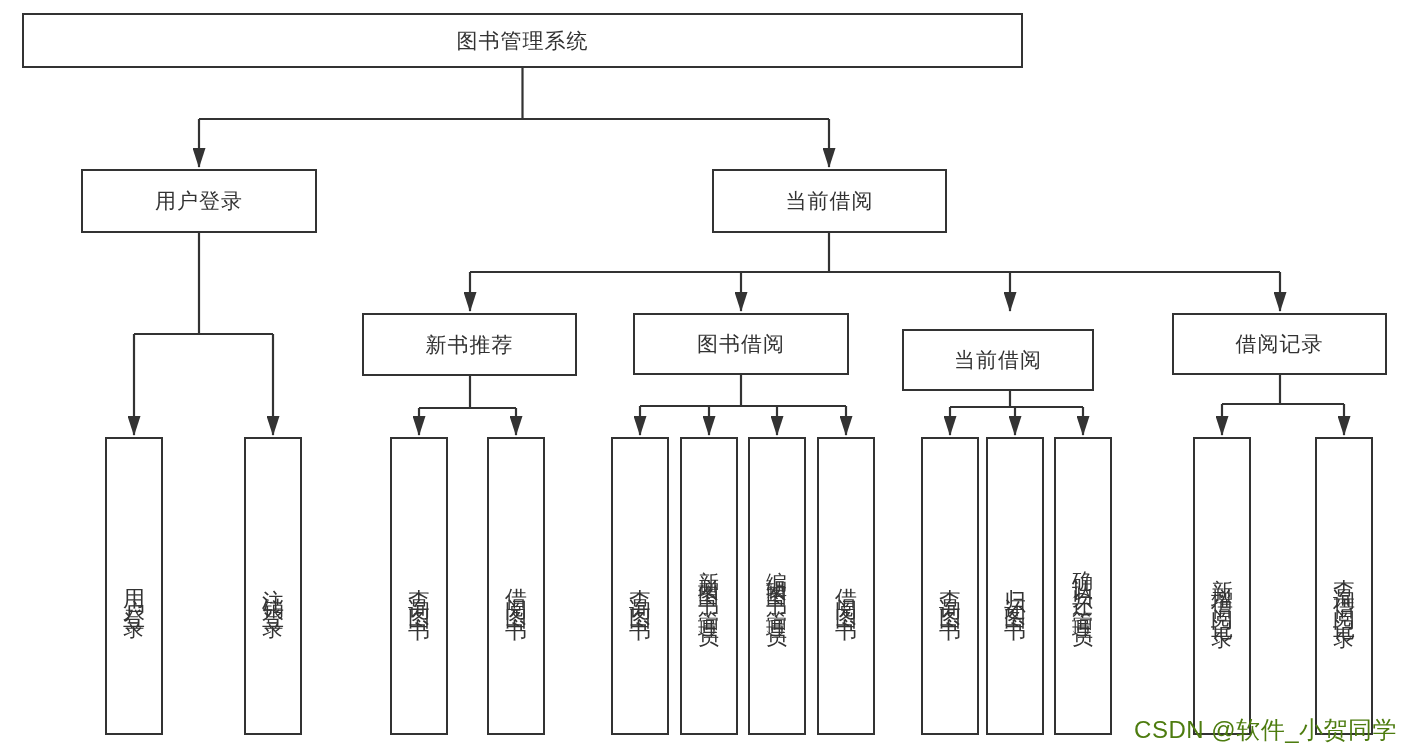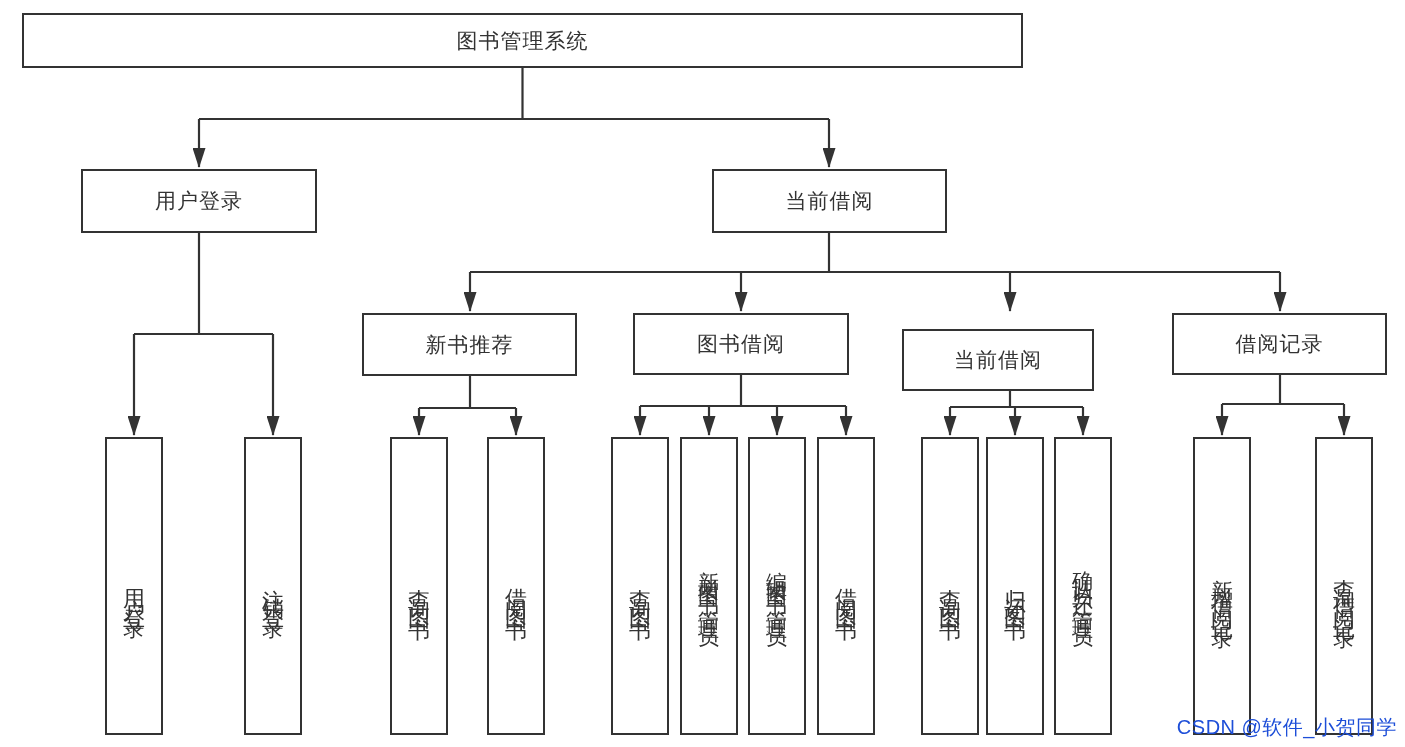--- a/index.html
+++ b/index.html
@@ -34,22 +34,22 @@
     font-size:22px;
     letter-spacing:10px;
     color:#333333;
     line-height:1;
     padding-top:10px; 
   }
   .vlabel.long{letter-spacing:8px;font-size:21px;padding-top:8px;}
   .watermark{
     position:absolute;
     top:714px;right:8px;
-    font-size:20px;
-    color:#1d4ed8;
+    font-size:24px;
+    color:#4d7c0f;
     letter-spacing:0.5px;
     z-index:2;
     white-space:nowrap;
   }
 </style>
 </head>
 <body>
 
 <div class="canvas">
 

